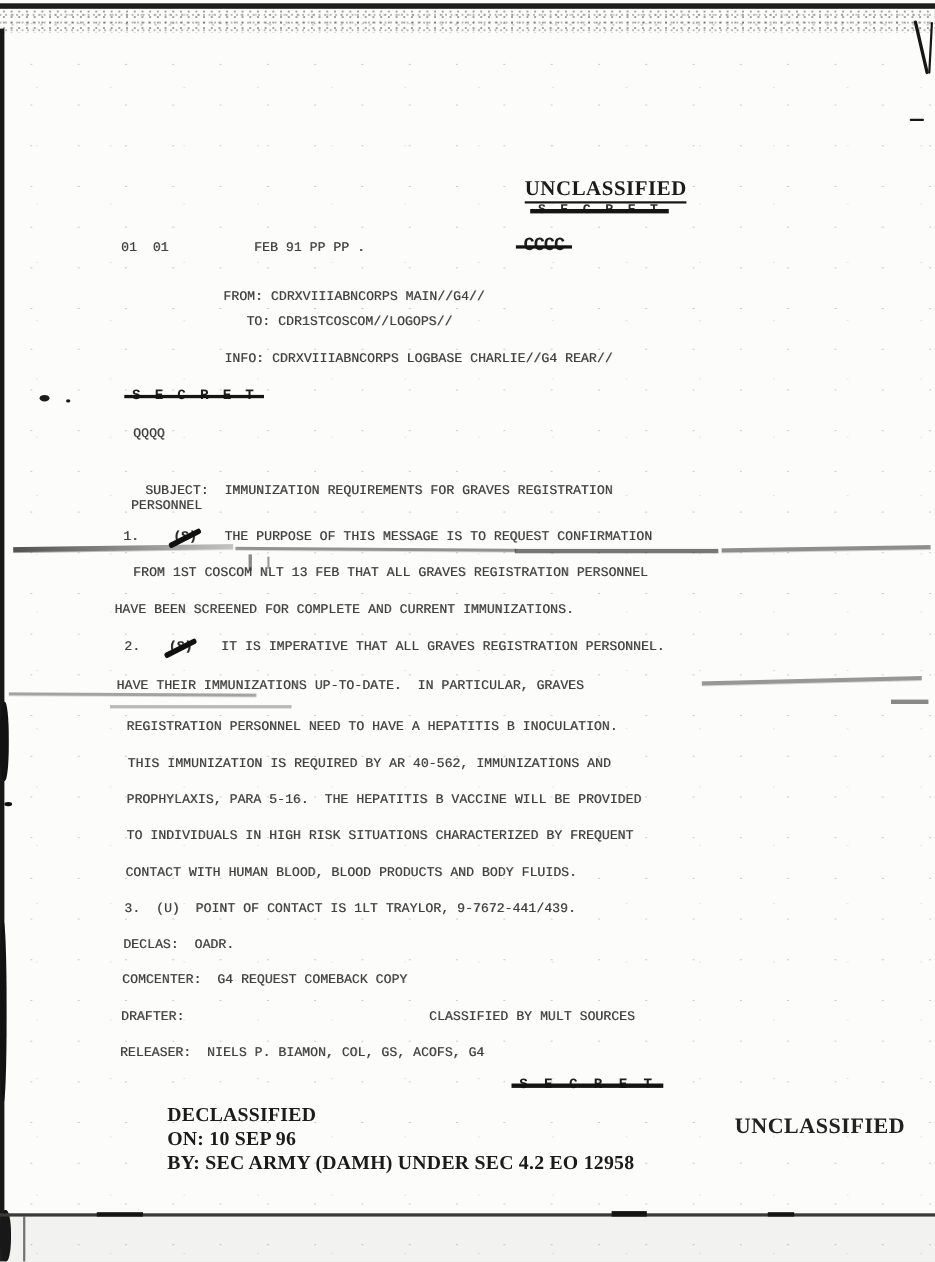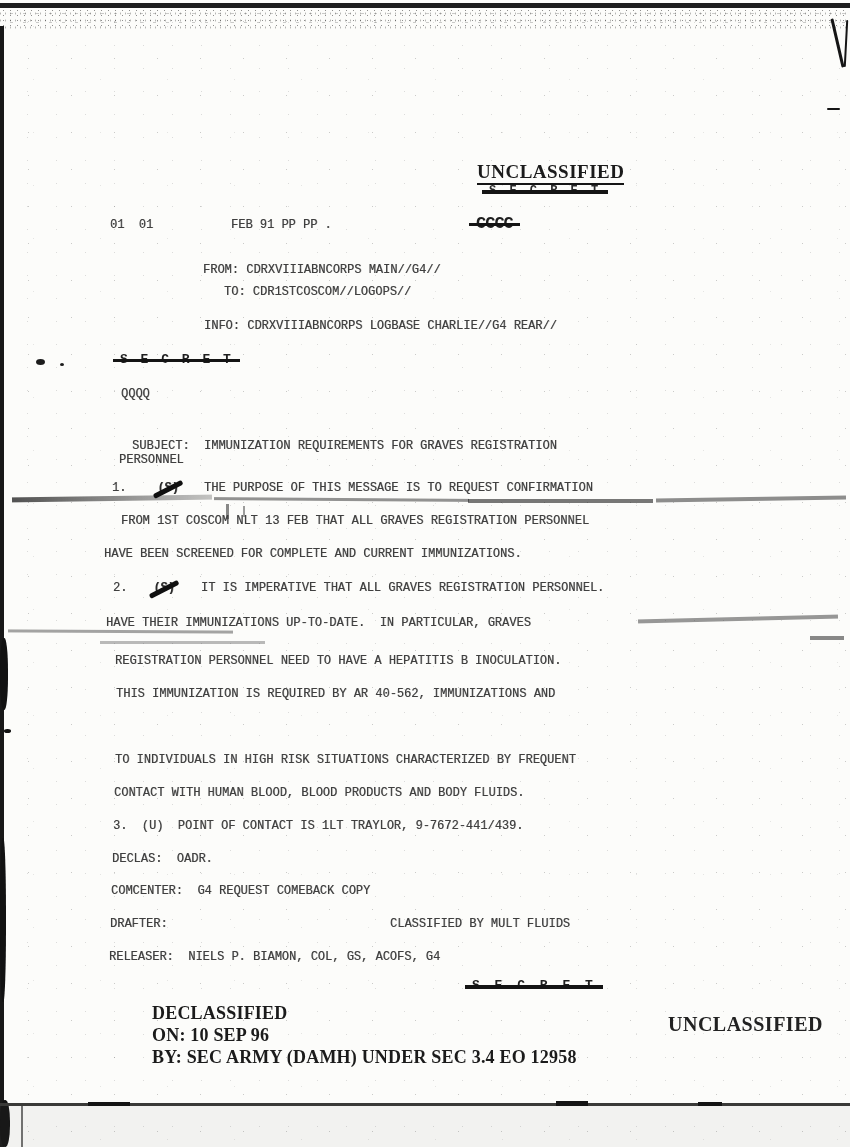--- a/index.html
+++ b/index.html
@@ -115,29 +115,30 @@
   <div class="tw" style="left:119px;top:450px;">PERSONNEL</div>
 
   <div class="tw" style="left:112px;top:478px;"><span>1.</span><span class="classmark" style="margin-left:31px;"><span>(S)</span></span><span style="margin-left:25px;">THE PURPOSE OF THIS MESSAGE IS TO REQUEST CONFIRMATION</span></div>
   <div class="tw" style="left:121px;top:511px;">FROM 1ST COSCOM NLT 13 FEB THAT ALL GRAVES REGISTRATION PERSONNEL</div>
   <div class="tw" style="left:104px;top:544px;">HAVE BEEN SCREENED FOR COMPLETE AND CURRENT IMMUNIZATIONS.</div>
 
   <div class="tw" style="left:113px;top:578px;"><span>2.</span><span class="classmark" style="margin-left:26px;"><span>(S)</span></span><span style="margin-left:26px;">IT IS IMPERATIVE THAT ALL GRAVES REGISTRATION PERSONNEL.</span></div>
   <div class="tw" style="left:106px;top:613px;">HAVE THEIR IMMUNIZATIONS UP-TO-DATE.  IN PARTICULAR, GRAVES</div>
   <div class="tw" style="left:115px;top:651px;">REGISTRATION PERSONNEL NEED TO HAVE A HEPATITIS B INOCULATION.</div>
   <div class="tw" style="left:116px;top:684px;">THIS IMMUNIZATION IS REQUIRED BY AR 40-562, IMMUNIZATIONS AND</div>
+  <div class="tw" style="left:115px;top:717px;">PROPHYLAXIS, PARA 5-16.  THE HEPATITIS B VACCINE WILL BE PROVIDED</div>
   <div class="tw" style="left:115px;top:750px;">TO INDIVIDUALS IN HIGH RISK SITUATIONS CHARACTERIZED BY FREQUENT</div>
   <div class="tw" style="left:114px;top:783px;">CONTACT WITH HUMAN BLOOD, BLOOD PRODUCTS AND BODY FLUIDS.</div>
 
   <div class="tw" style="left:113px;top:816px;">3.  (U)  POINT OF CONTACT IS 1LT TRAYLOR, 9-7672-441/439.</div>
   <div class="tw" style="left:112px;top:849px;">DECLAS:  OADR.</div>
   <div class="tw" style="left:111px;top:881px;">COMCENTER:  G4 REQUEST COMEBACK COPY</div>
   <div class="tw" style="left:110px;top:914px;">DRAFTER:</div>
-  <div class="tw" style="left:390px;top:914px;">CLASSIFIED BY MULT FLUIDS</div>
+  <div class="tw" style="left:390px;top:914px;">CLASSIFIED BY MULT SOURCES</div>
   <div class="tw" style="left:109px;top:947px;">RELEASER:  NIELS P. BIAMON, COL, GS, ACOFS, G4</div>
 
   <div class="struck secret s-bottom" style="position:absolute;left:472px;top:978px;">S E C R E T</div>
   <div class="stamp declass-line" style="left:152px;top:1002px;">DECLASSIFIED</div>
   <div class="stamp declass-line" style="left:152px;top:1024px;">ON: 10 SEP 96</div>
-  <div class="stamp declass-line" style="left:152px;top:1046px;">BY: SEC ARMY (DAMH) UNDER SEC 3.4 EO 12958</div>
+  <div class="stamp declass-line" style="left:152px;top:1046px;">BY: SEC ARMY (DAMH) UNDER SEC 4.2 EO 12958</div>
   <div class="stamp unclass-bottom" style="left:668px;top:1013px;">UNCLASSIFIED</div>
 
 </div>
 
 </body></html>

